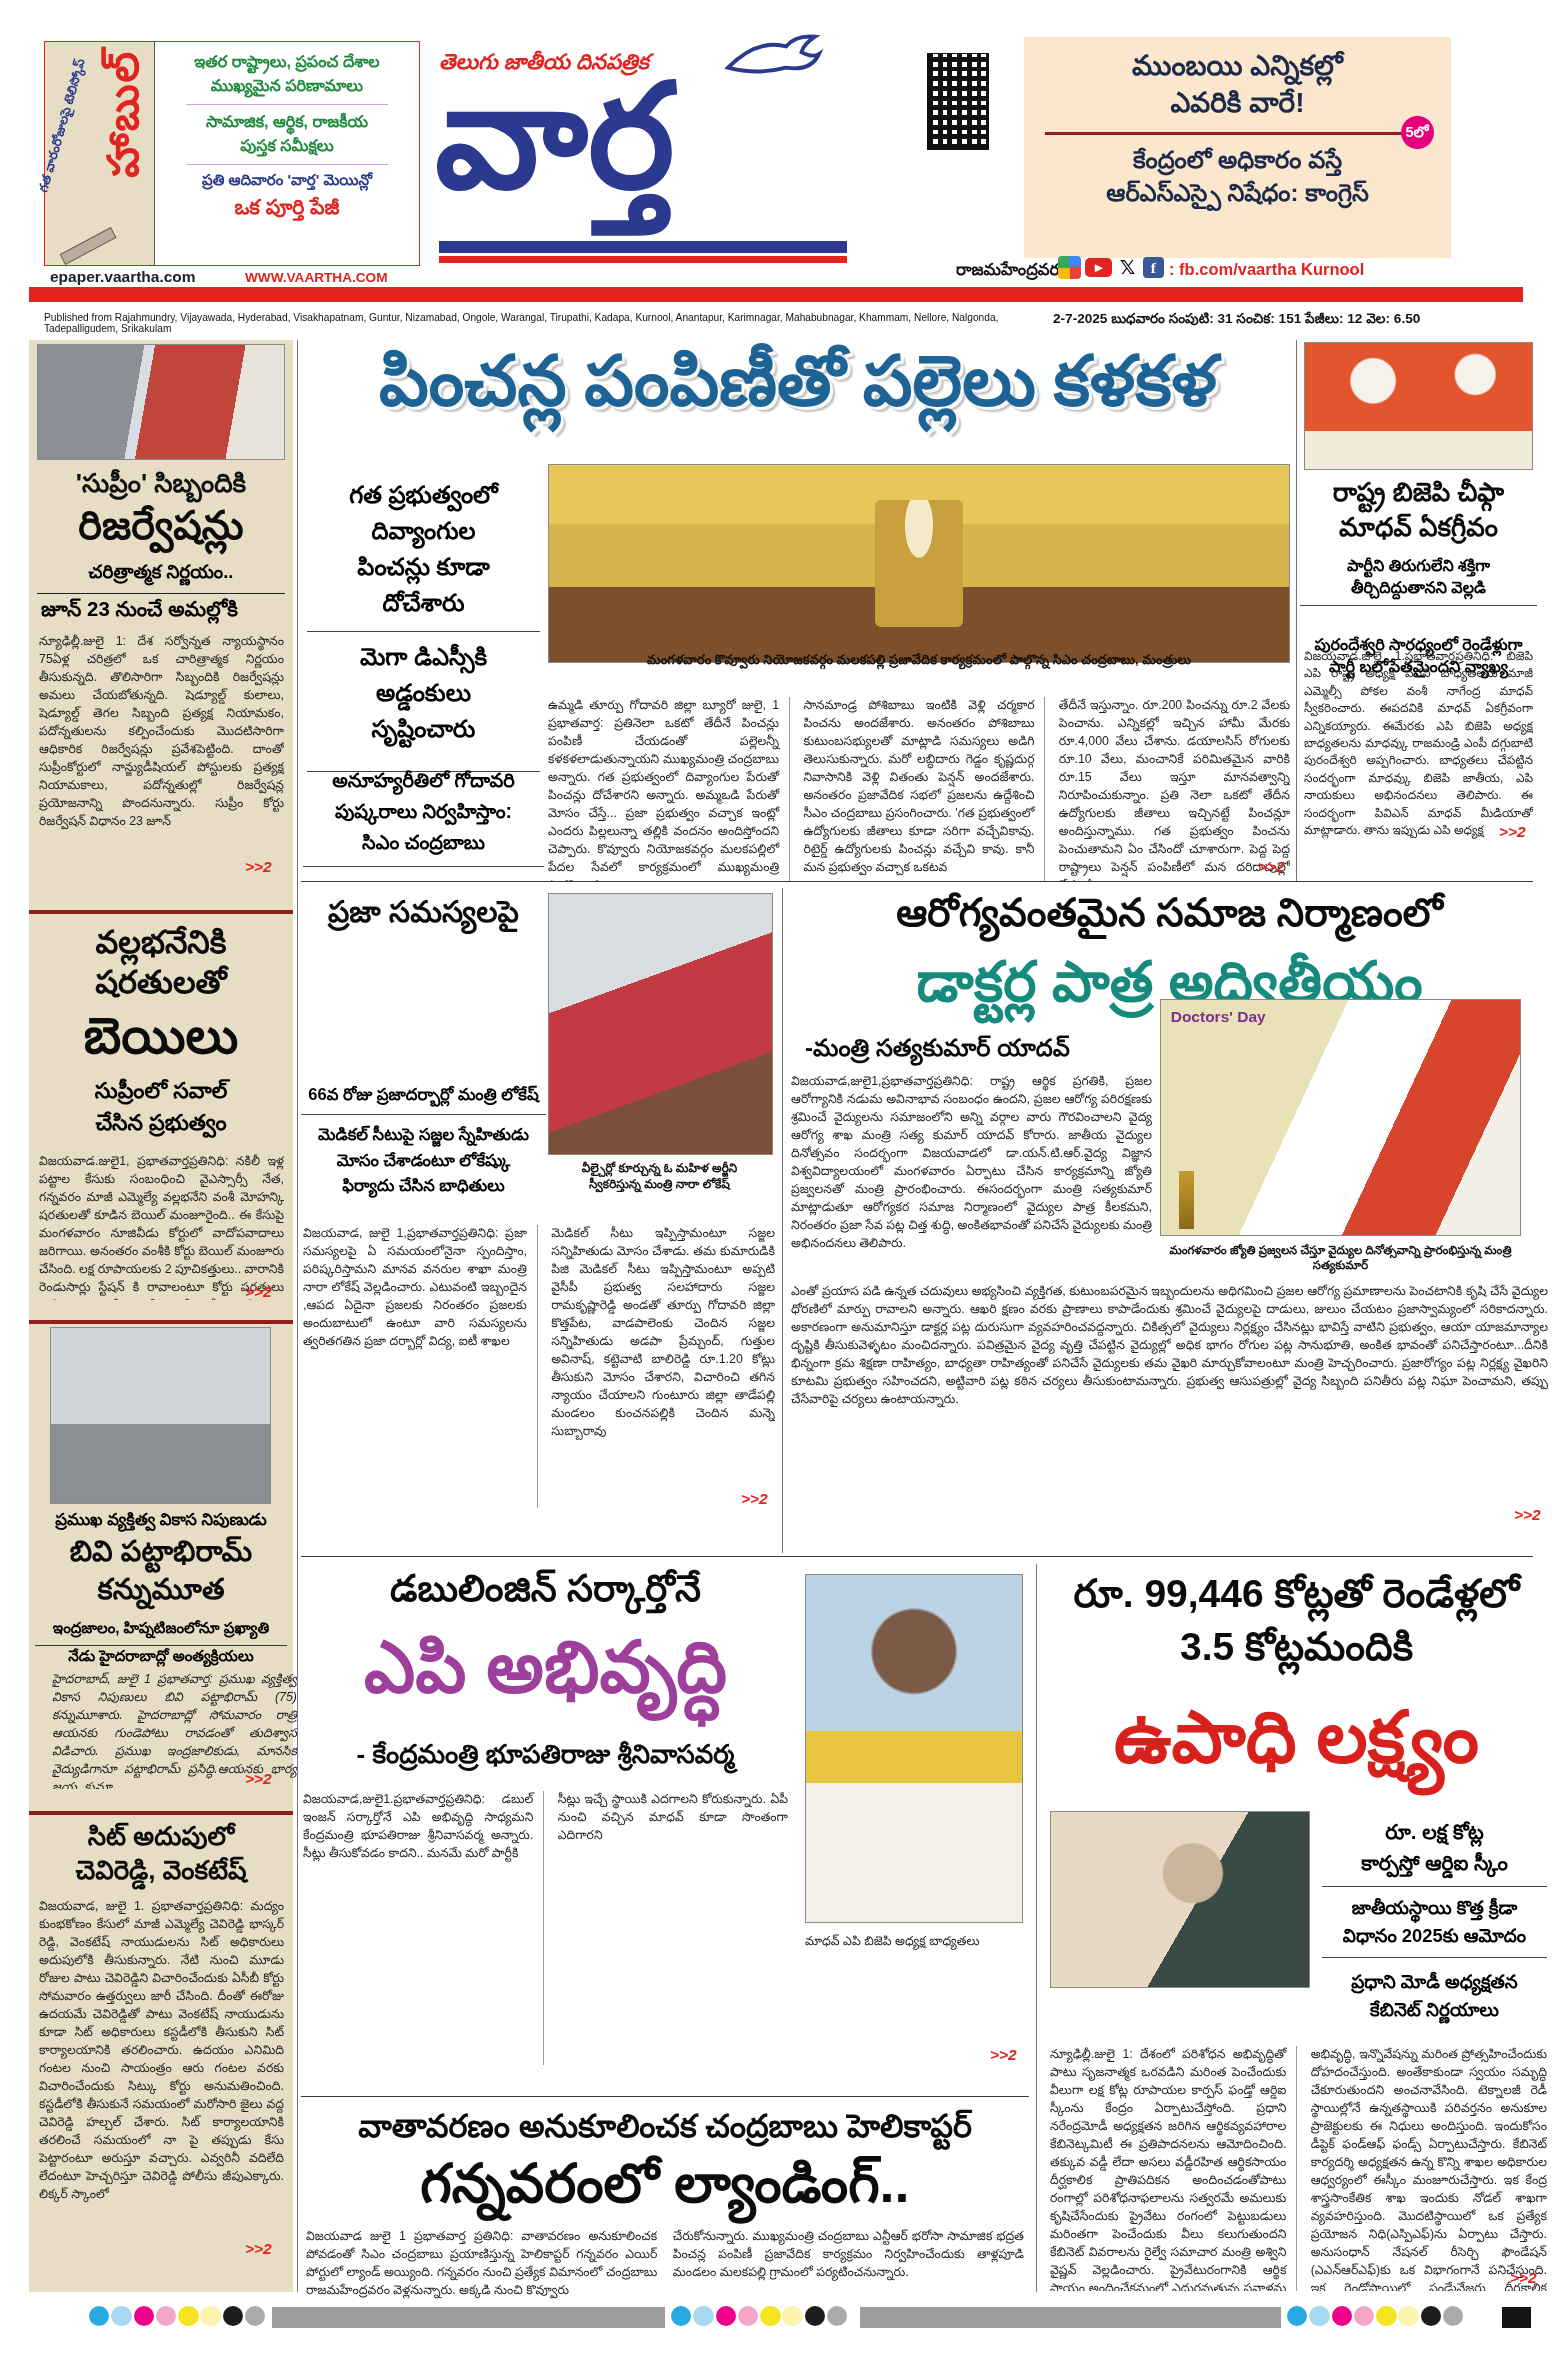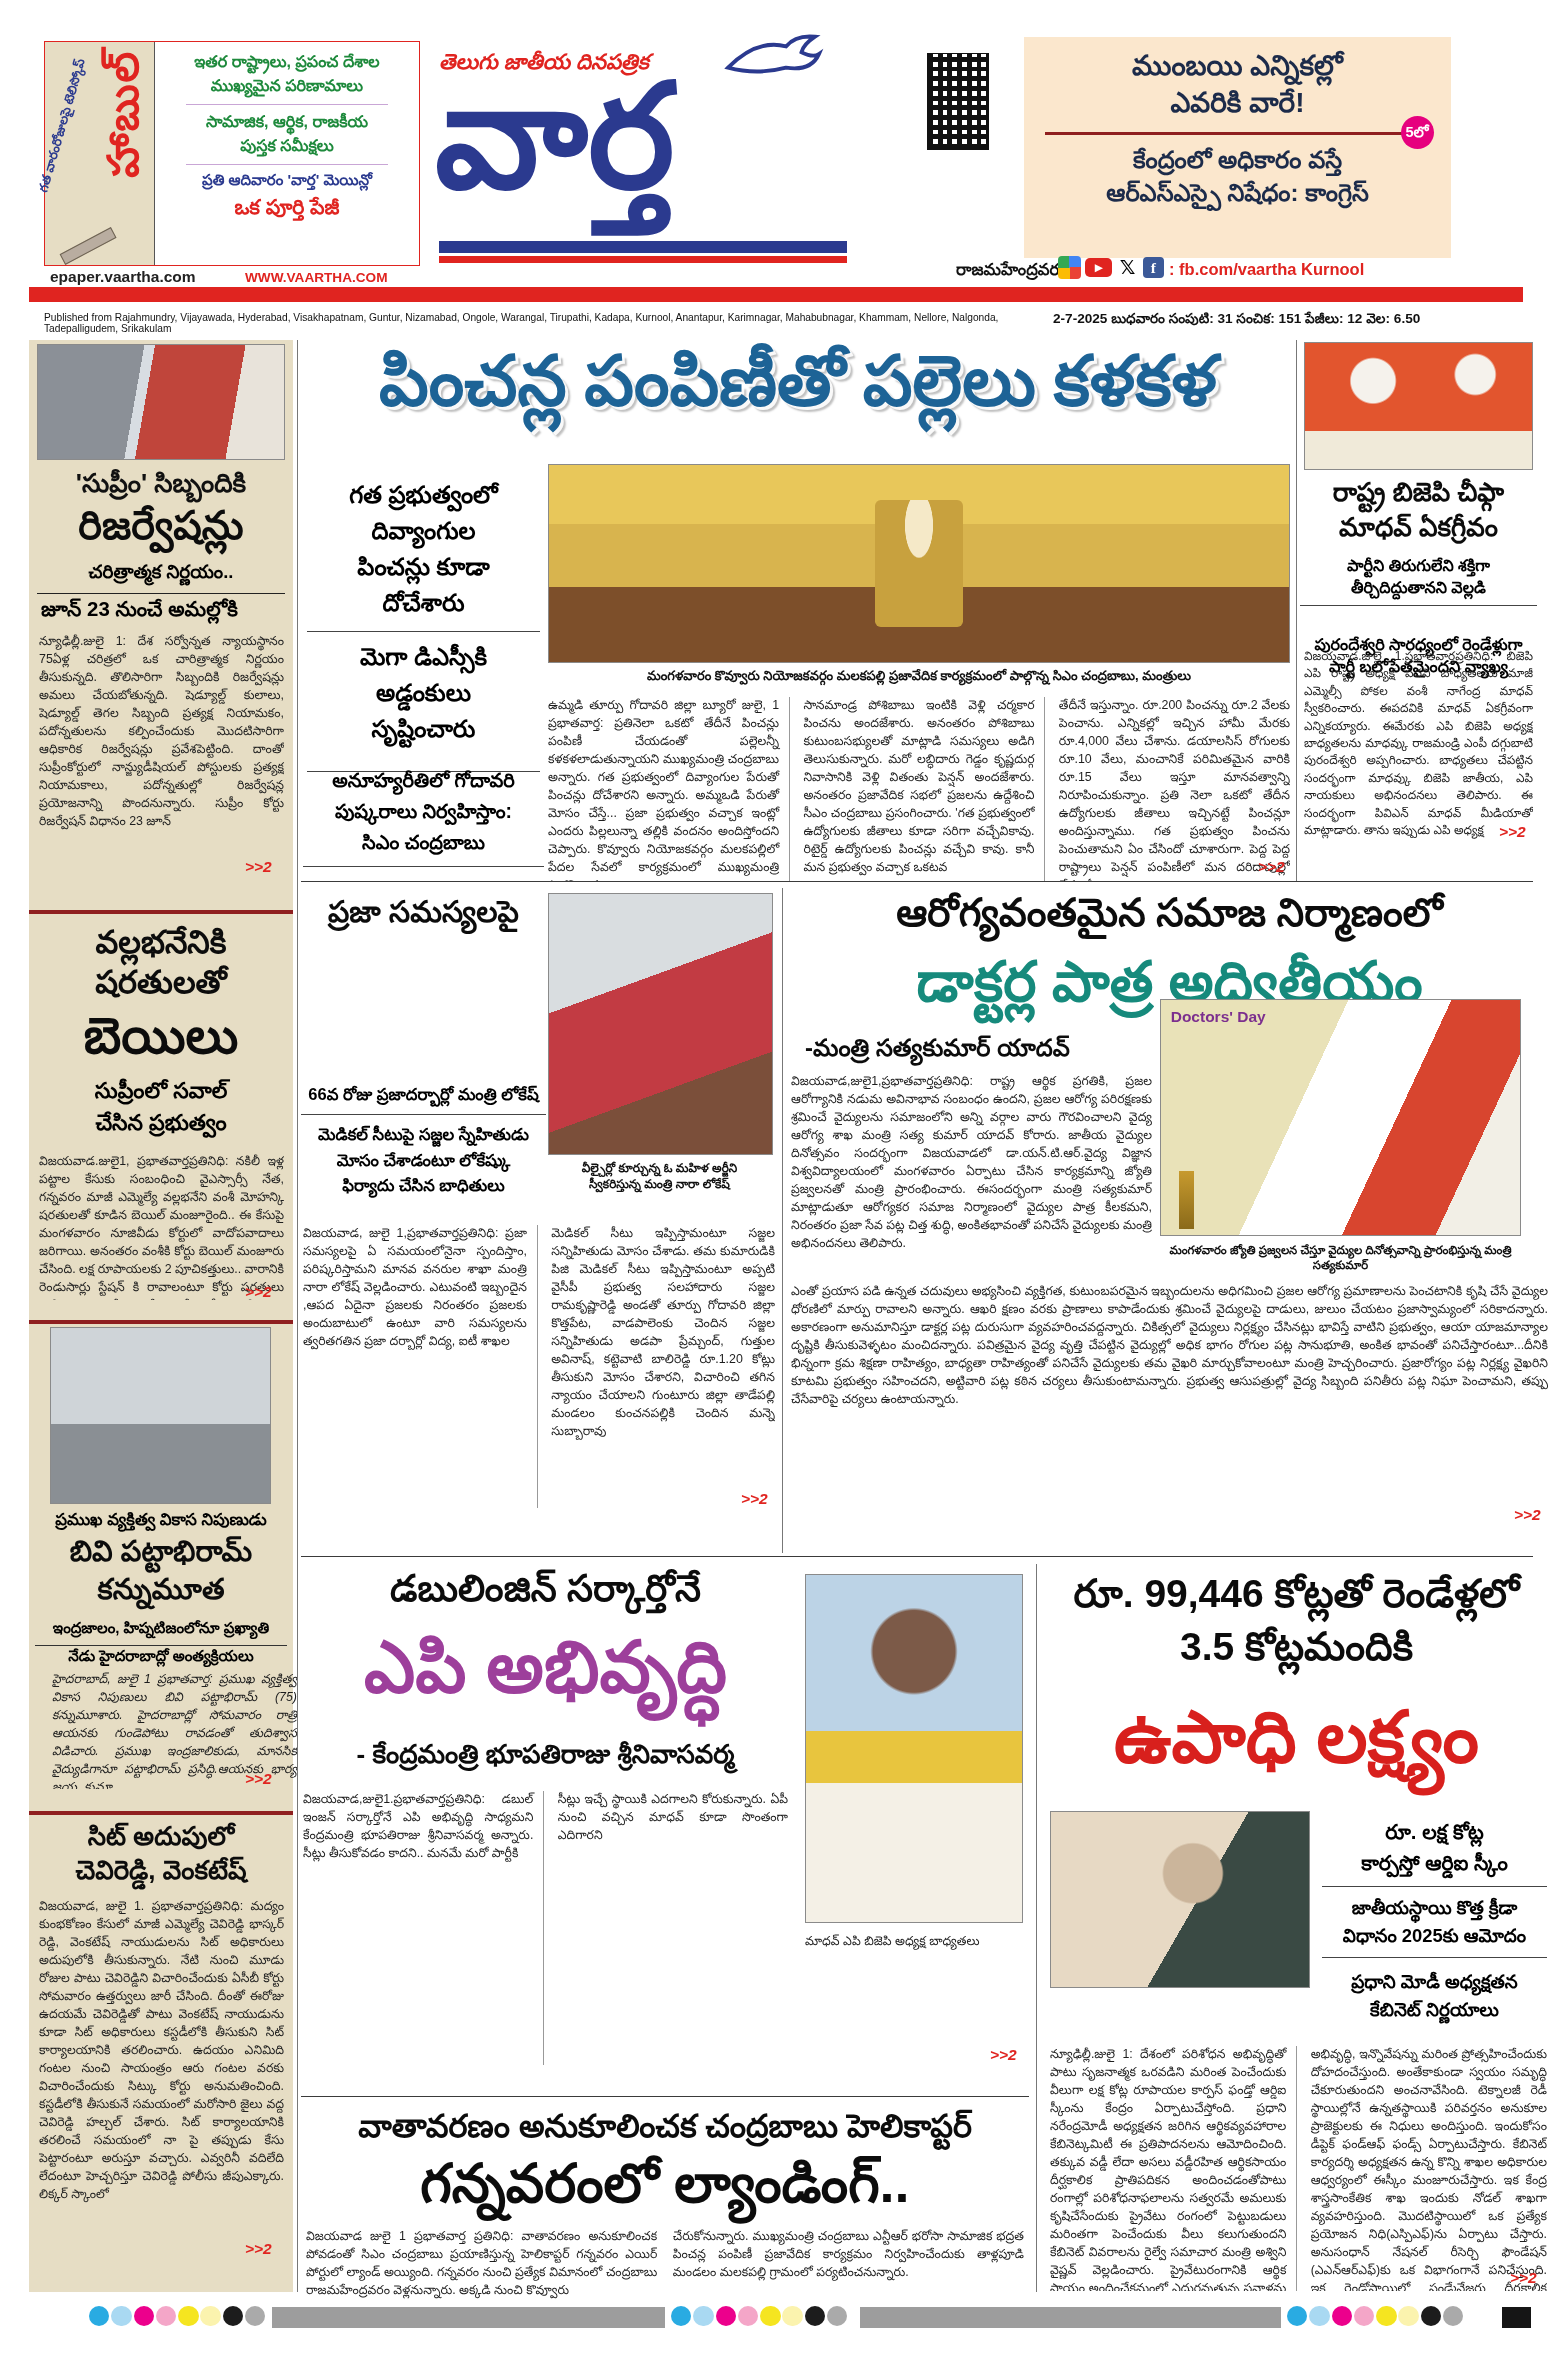--- a/index.html
+++ b/index.html
@@ -132,21 +132,21 @@
   <div class="abs pre bold ctr" style="left:307px;top:639px;width:233px;font-size:24px;line-height:1.5;border-bottom:1px solid #444;padding-bottom:24px;">మెగా డిఎస్సీకి
 అడ్డంకులు
 సృష్టించారు</div>
   <div class="abs pre bold ctr" style="left:303px;top:765px;width:241px;font-size:19.4px;line-height:1.6;border-bottom:1px solid #444;padding-bottom:7.8px;">అనూహ్యరీతిలో గోదావరి
 పుష్కరాలు నిర్వహిస్తాం:
 సిఎం చంద్రబాబు</div>
 
   <div class="abs photo" style="left:548px;top:464px;width:742px;height:199px;background:linear-gradient(#e8c75a 0 30%,#d8b44e 30% 62%,#7d4f2a 62% 100%);">
     <div style="position:absolute;left:44%;top:18%;width:12%;height:64%;background:radial-gradient(ellipse at 50% 20%,#f5e9c8 0 22%,#c8a13e 23% 100%);border-radius:5.8px;"></div>
   </div>
-  <div class="abs cap ctr" style="left:548px;top:668px;width:742px;font-size:13px;">మంగళవారం కొవ్వూరు నియోజకవర్గం మలకపల్లి ప్రజావేదిక కార్యక్రమంలో పాల్గొన్న సిఎం చంద్రబాబు, మంత్రులు</div>
+  <div class="abs cap ctr" style="left:548px;top:652px;width:742px;font-size:13px;">మంగళవారం కొవ్వూరు నియోజకవర్గం మలకపల్లి ప్రజావేదిక కార్యక్రమంలో పాల్గొన్న సిఎం చంద్రబాబు, మంత్రులు</div>
 
   <div class="abs" style="left:548px;top:697px;width:742px;height:184px;display:flex;gap:13.6px;">
     <div class="body-txt jus" style="flex:1;overflow:hidden;border-right:1px solid #999;padding-right:9.7px;">ఉమ్మడి తూర్పు గోదావరి జిల్లా బ్యూరో జులై, 1 ప్రభాతవార్త: ప్రతినెలా ఒకటో తేదీనే పించన్లు పంపిణీ చేయడంతో పల్లెలన్నీ కళకళలాడుతున్నాయని ముఖ్యమంత్రి చంద్రబాబు అన్నారు. గత ప్రభుత్వంలో దివ్యాంగుల పేరుతో పించన్లు దోచేశారని అన్నారు. అమ్మఒడి పేరుతో మోసం చేస్తే... ప్రజా ప్రభుత్వం వచ్చాక ఇంట్లో ఎందరు పిల్లలున్నా తల్లికి వందనం అందిస్తోందని చెప్పారు. కొవ్వూరు నియోజకవర్గం మలకపల్లిలో పేదల సేవలో కార్యక్రమంలో ముఖ్యమంత్రి పాల్గొన్నారు.</div>
     <div class="body-txt jus" style="flex:1;overflow:hidden;border-right:1px solid #999;padding-right:9.7px;">సానమాండ్ర పోశిబాబు ఇంటికి వెళ్లి చర్మకార పించను అందజేశారు. అనంతరం పోశిబాబు కుటుంబసభ్యులతో మాట్లాడి సమస్యలు అడిగి తెలుసుకున్నారు. మరో లబ్ధిదారు గెడ్డం కృష్ణదుర్గ నివాసానికి వెళ్లి వితంతు పెన్షన్ అందజేశారు. అనంతరం ప్రజావేదిక సభలో ప్రజలను ఉద్దేశించి సీఎం చంద్రబాబు ప్రసంగించారు. 'గత ప్రభుత్వంలో ఉద్యోగులకు జీతాలు కూడా సరిగా వచ్చేవికావు. రిటైర్డ్ ఉద్యోగులకు పించన్లు వచ్చేవి కావు. కానీ మన ప్రభుత్వం వచ్చాక ఒకటవ</div>
     <div class="body-txt jus" style="flex:1;overflow:hidden;">తేదీనే ఇస్తున్నాం. రూ.200 పించన్ను రూ.2 వేలకు పెంచాను. ఎన్నికల్లో ఇచ్చిన హామీ మేరకు రూ.4,000 వేలు చేశాను. డయాలసిస్ రోగులకు రూ.10 వేలు, మంచానికే పరిమితమైన వారికి రూ.15 వేలు ఇస్తూ మానవత్వాన్ని నిరూపించుకున్నాం. ప్రతి నెలా ఒకటో తేదీన ఉద్యోగులకు జీతాలు ఇచ్చినట్టే పించన్లూ అందిస్తున్నాము. గత ప్రభుత్వం పించను పెంచుతామని ఏం చేసిందో చూశారుగా. పెద్ద పెద్ద రాష్ట్రాలు పెన్షన్ పంపిణీలో మన దరిదాపుల్లో లేవు. ఏ</div>
   </div>
   <div class="abs more" style="left:1258px;top:858px;">&gt;&gt;2</div>
 
   <div class="abs vline" style="left:1296px;top:340px;height:541px;background:#777;"></div>
 

